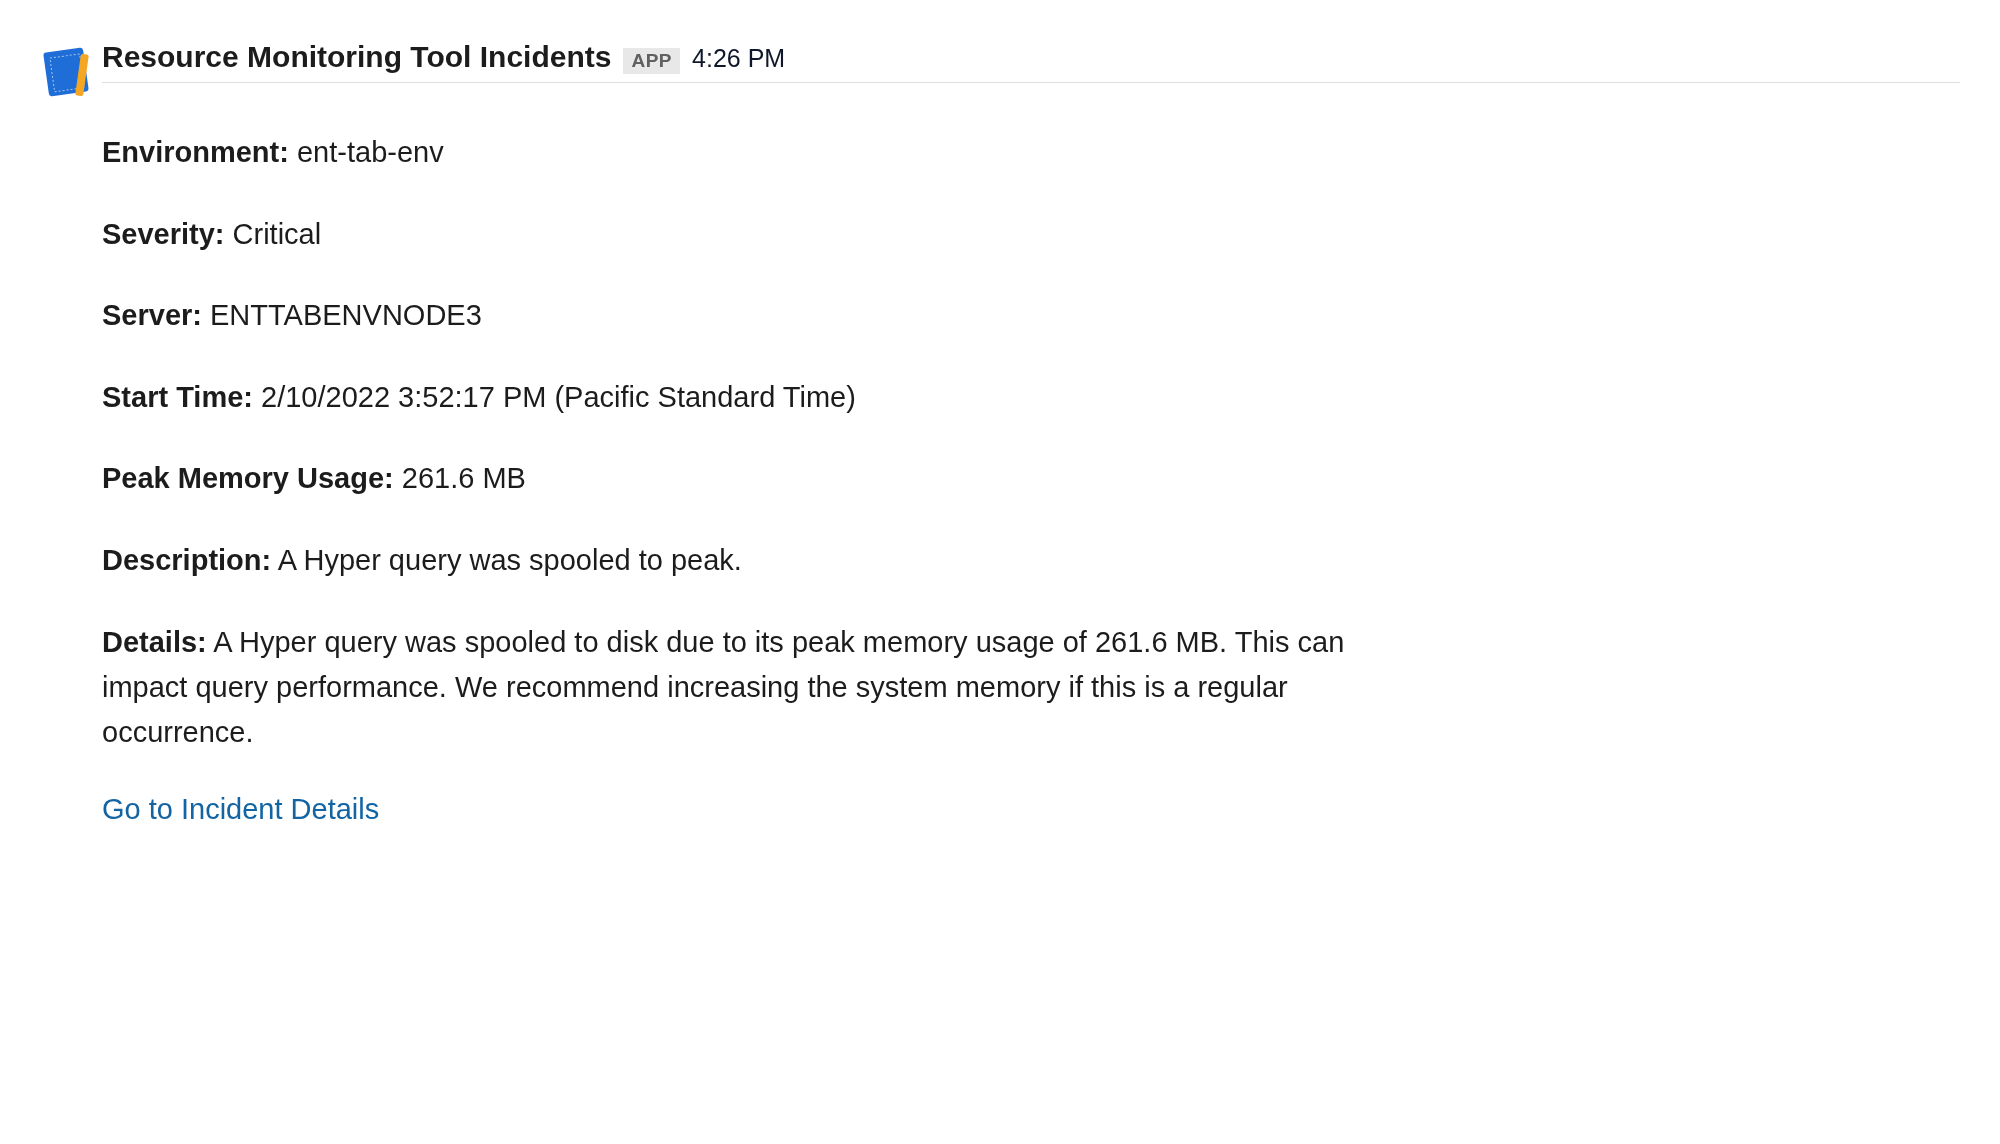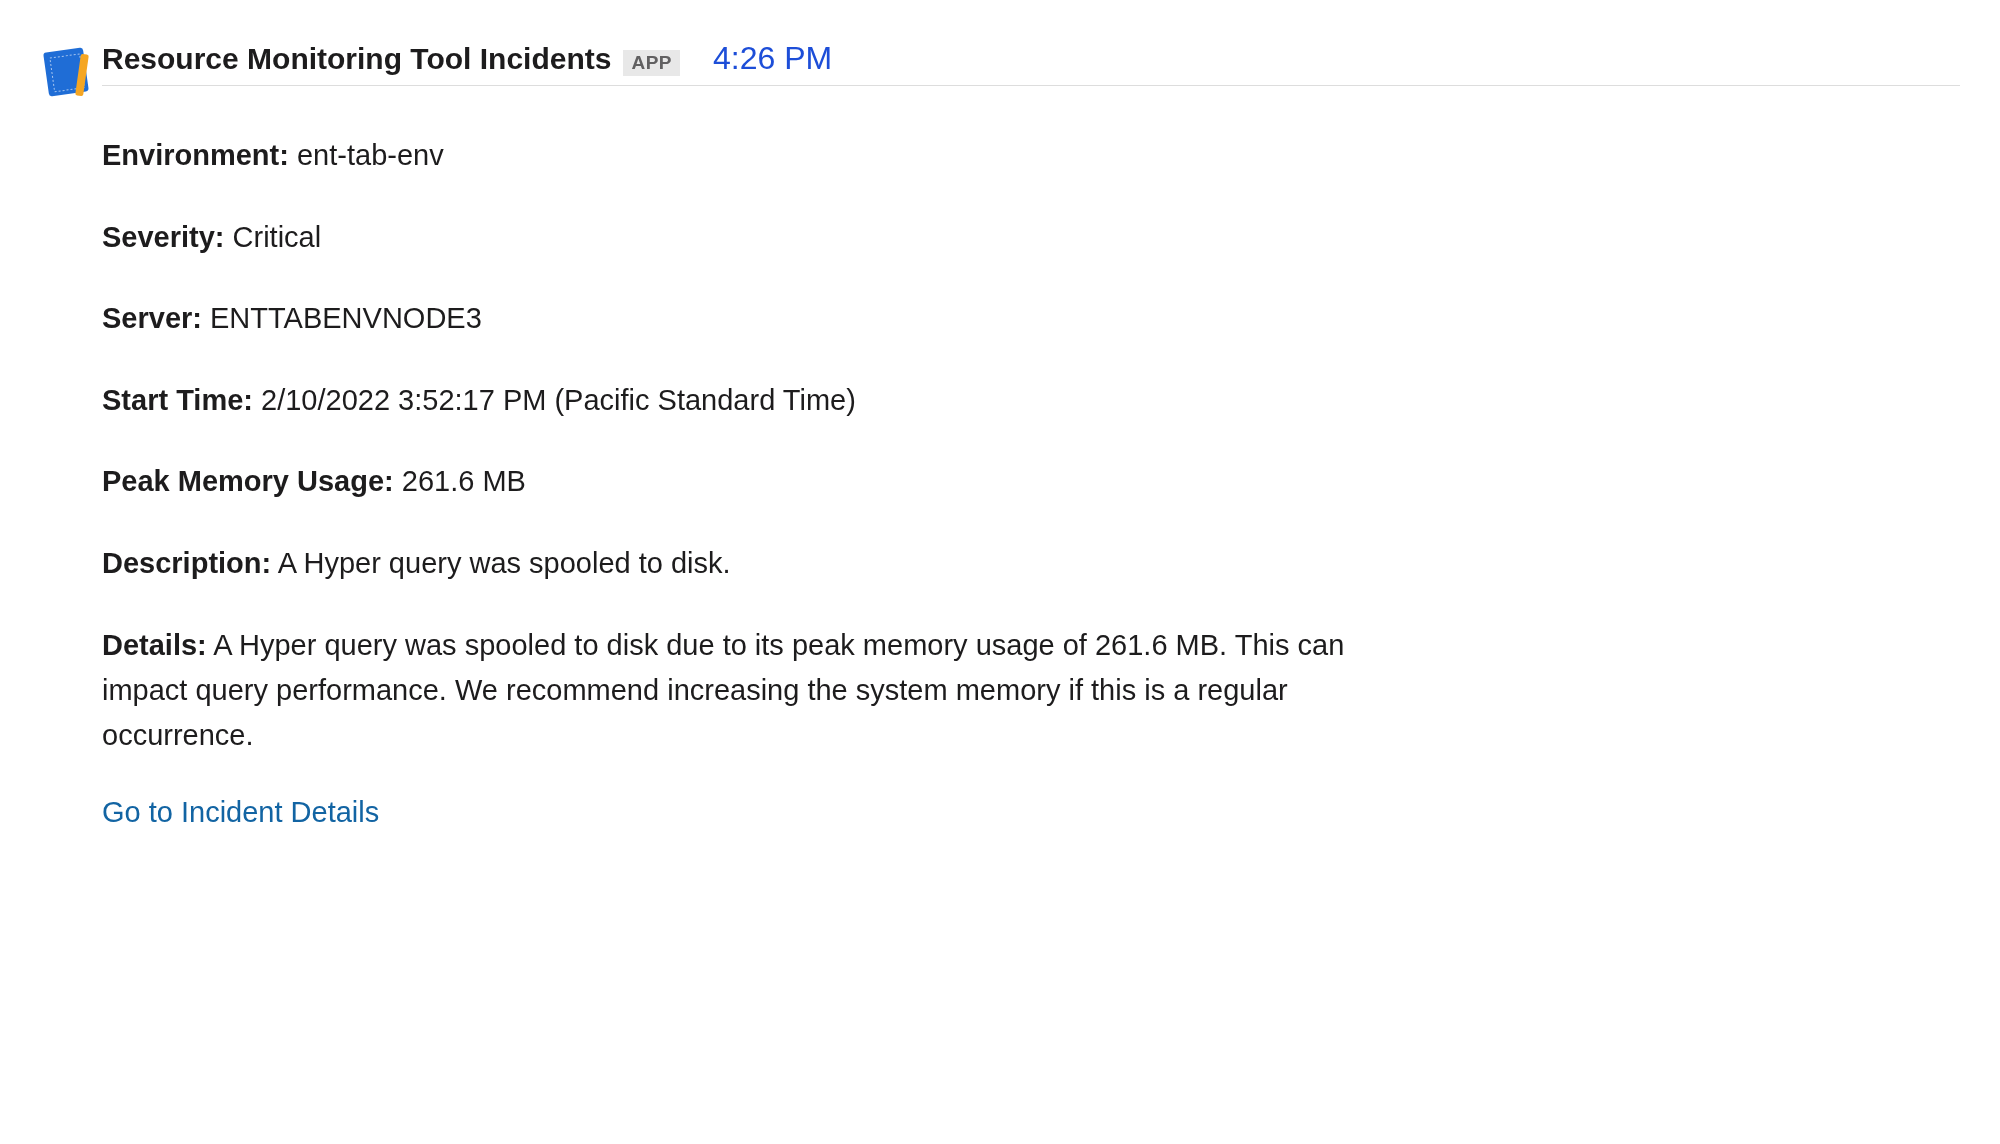--- a/index.html
+++ b/index.html
@@ -46,24 +46,23 @@
     .app-badge {
       background: #e8e8e8;
       color: #616061;
       font-size: 19px;
       font-weight: 600;
       padding: 2px 8px;
       border-radius: 0;
       letter-spacing: 0.5px;
     }
     .timestamp {
-      color: #1d4ed8;
-      font-size: 32px;
+      color: #0f172a;
+      font-size: 25px;
       font-weight: 400;
-      margin-left: 21px;
     }
     .message-title {
       font-weight: 900;
       font-size: 38px;
       color: #1d1c1d;
       margin-bottom: 18px;
     }
     .divider {
       border: none;
       border-top: 1px solid #dddddd;
@@ -139,21 +138,21 @@
       <span class="field-value">2/10/2022 3:52:17 PM (Pacific Standard Time)</span>
     </div>
 
     <div class="field-row">
       <span class="field-label">Peak Memory Usage:</span>
       <span class="field-value">261.6 MB</span>
     </div>
 
     <div class="field-row">
       <span class="field-label">Description:</span>
-      <span class="field-value">A Hyper query was spooled to disk.</span>
+      <span class="field-value">A Hyper query was spooled to peak.</span>
     </div>
 
     <div class="details-row">
       <span class="field-label">Details:</span>
       <span class="field-value">A Hyper query was spooled to disk due to its peak memory usage of 261.6 MB. This can impact query performance. We recommend increasing the system memory if this is a regular occurrence.</span>
     </div>
 
     <a class="link">Go to Incident Details</a>
   </div>
 </div>

